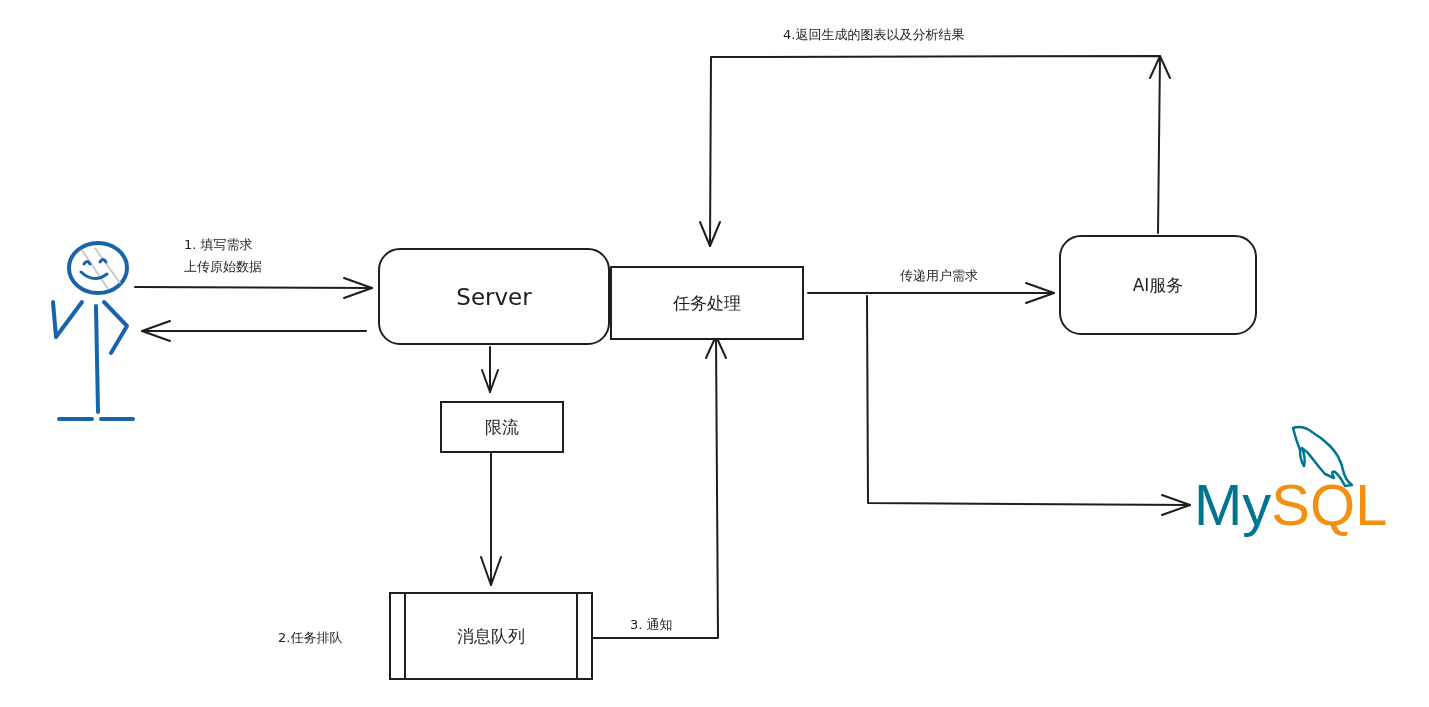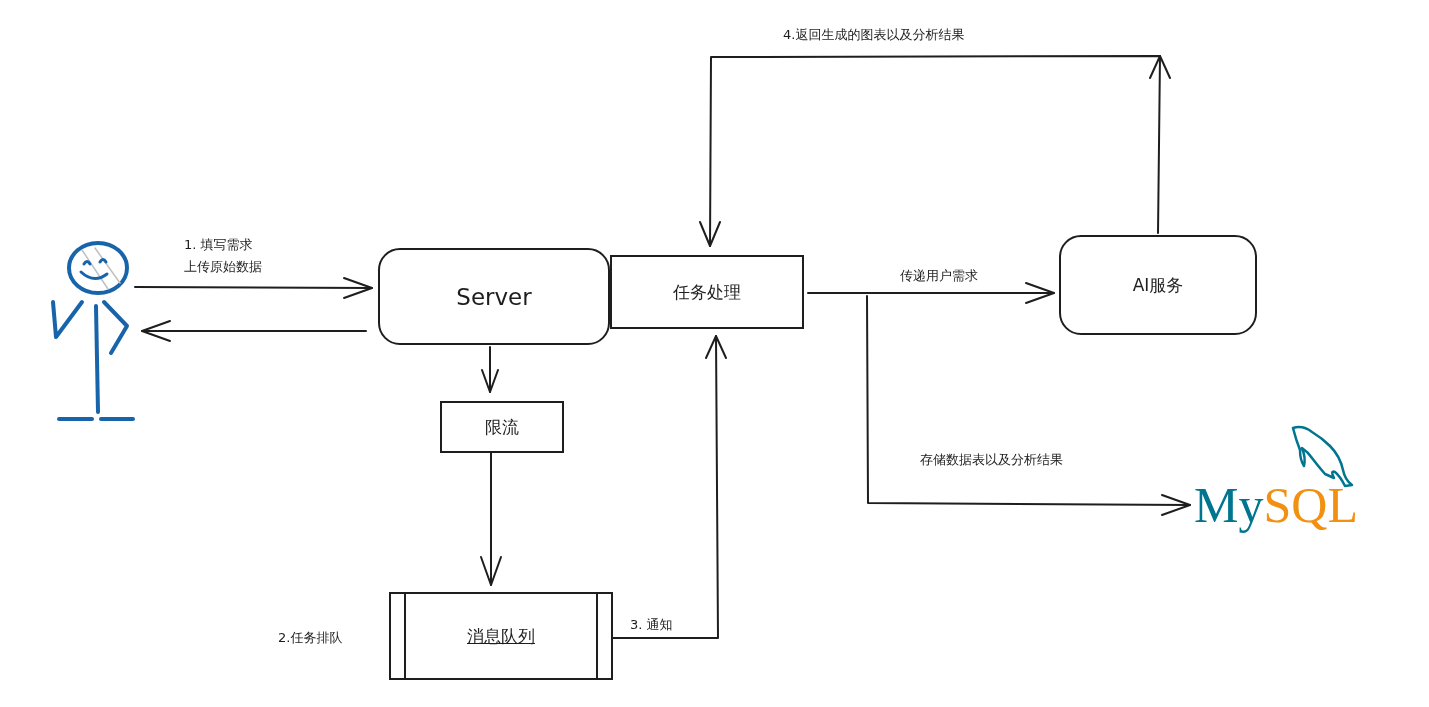--- a/index.html
+++ b/index.html
@@ -4,21 +4,21 @@
 <style>
   html, body { margin: 0; padding: 0; background: #ffffff; }
   body { width: 1429px; height: 707px; position: relative; overflow: hidden;
          font-family: "DejaVu Sans", "Liberation Sans", sans-serif; color: #1e1e1e; }
   svg.canvas { position: absolute; left: 0; top: 0; }
   .lbl { position: absolute; font-size: 13px; line-height: 22px; color: #1e1e1e; white-space: nowrap; }
   .box { position: absolute; box-sizing: border-box; border: 2px solid #1e1e1e; background: #fff;
          display: flex; align-items: center; justify-content: center; font-size: 17px; }
   .rounded { border-radius: 22px; }
   .server-text { font-size: 23px; }
-  .mysql { position: absolute; font-family: Liberation Serif, serif; font-size: 50px; line-height: 54px; }
+  .mysql { position: absolute; font-family: Liberation Sans, sans-serif; font-size: 58px; line-height: 54px; }
   .mysql .my { color: #00758f; }
   .mysql .sql { color: #f29111; }
 </style>
 </head>
 <body>
 
 <svg class="canvas" width="1429" height="707" viewBox="0 0 1429 707">
   <g stroke="#1e1e1e" stroke-width="2" fill="none" stroke-linecap="round" stroke-linejoin="round">
 
     <g>
@@ -78,27 +78,27 @@
   </g>
 
   <g stroke="#00758f" stroke-width="2.5" fill="none" stroke-linecap="round" stroke-linejoin="round">
     <path d="M1293,428 Q1303,425 1312,432 Q1322,438 1330,446 Q1340,456 1343,470 Q1345,480 1352,485 L1345,486 Q1340,476 1335,472 Q1330,470 1334,478 L1325,474 Q1318,466 1312,458 Q1308,452 1302,448 Q1306,458 1304,466 Q1300,460 1300,450 Q1296,440 1293,428 Z"></path>
   </g>
 </svg>
 
 <div class="box rounded" style="left:378px;top:248px;width:232px;height:97px;">
   <span class="server-text">Server</span>
 </div>
-<div class="box" style="left:610px;top:255px;width:194px;height:74px;">
+<div class="box" style="left:610px;top:266px;width:194px;height:74px;">
   <span>任务处理</span>
 </div>
 <div class="box" style="left:440px;top:401px;width:124px;height:52px;font-family:Liberation Mono, monospace;">
   <span>限流</span>
 </div>
-<div class="box" style="left:389px;top:592px;width:224px;height:88px;text-decoration:underline;">
+<div class="box" style="left:389px;top:592px;width:204px;height:88px;">
   <div style="position:absolute;left:13px;top:0;bottom:0;border-left:2px solid #1e1e1e;"></div>
   <div style="position:absolute;right:13px;top:0;bottom:0;border-left:2px solid #1e1e1e;"></div>
   <span>消息队列</span>
 </div>
 <div class="box rounded" style="left:1059px;top:235px;width:198px;height:100px;">
   <span>AI服务</span>
 </div>
 
 <div class="mysql" style="left:1194px;top:478px;">
   <span class="my">My</span><span class="sql">SQL</span>
@@ -106,14 +106,13 @@
 
 <div class="lbl" style="left:184px;top:234px;">
   <div>1. 填写需求</div>
   <div>上传原始数据</div>
 </div>
 <div class="lbl" style="left:278px;top:627px;">2.任务排队</div>
 <div class="lbl" style="left:630px;top:614px;">3. 通知</div>
 <div class="lbl" style="left:783px;top:24px;">4.返回生成的图表以及分析结果</div>
 <div class="lbl" style="left:900px;top:265px;">传递用户需求</div>
 <div class="lbl" style="left:920px;top:449px;">
-  <div>存储数据表以及分析结果</div>
 </div>
 
 </body></html>

